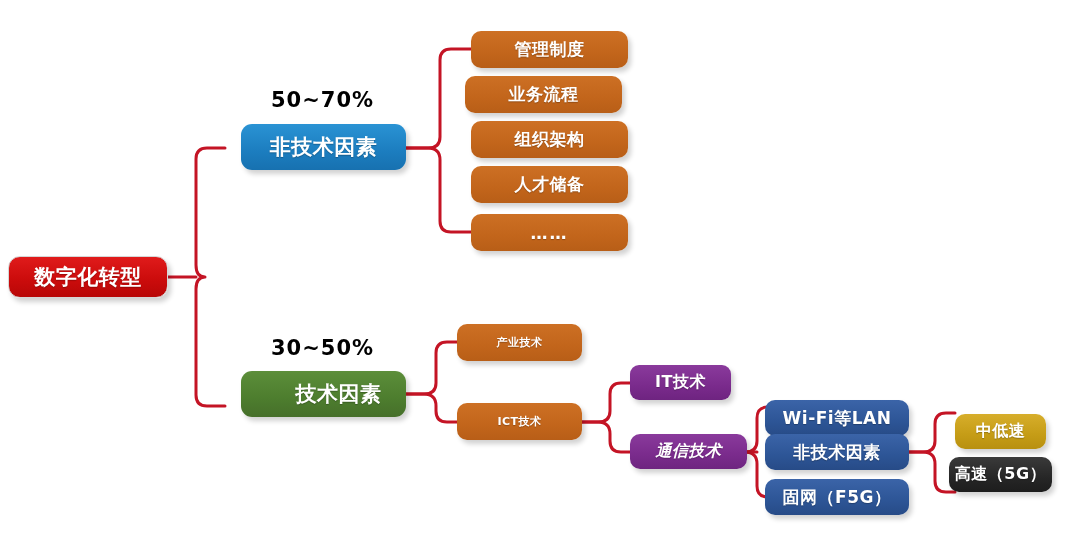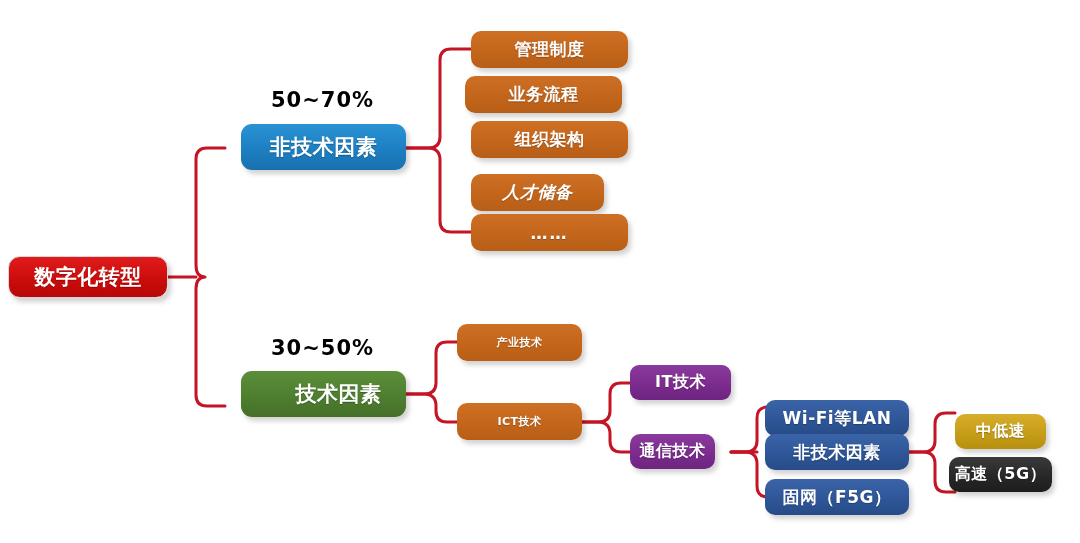--- a/index.html
+++ b/index.html
@@ -134,21 +134,21 @@
 
   <div class="node node-orange" style="left:471px; top:31px; width:157px; height:37px;">
     <span>管理制度</span>
   </div>
   <div class="node node-orange" style="left:453px; top:76px; width:157px; height:37px;margin-left:12px;">
     <span>业务流程</span>
   </div>
   <div class="node node-orange" style="left:471px; top:121px; width:157px; height:37px;">
     <span>组织架构</span>
   </div>
-  <div class="node node-orange" style="left:471px; top:174px; width:133px; height:37px;font-style:italic;">
+  <div class="node node-orange" style="left:471px; top:166px; width:157px; height:37px;">
     <span>人才储备</span>
   </div>
   <div class="node node-orange node-dots" style="left:471px; top:214px; width:157px; height:37px;">
     <span>……</span>
   </div>
 
   <div class="pct-label" style="left:271px; top:336px;">30~50%</div>
   <div class="node node-green" style="left:241px; top:371px; width:165px; height:46px;padding-left:30px;">
     <span>技术因素</span>
   </div>
@@ -156,21 +156,21 @@
   <div class="node node-orange2" style="left:457px; top:324px; width:125px; height:37px;">
     <span>产业技术</span>
   </div>
   <div class="node node-orange2" style="left:457px; top:403px; width:125px; height:37px;">
     <span>ICT技术</span>
   </div>
 
   <div class="node node-purple" style="left:630px; top:365px; width:101px; height:35px;border-radius:9px;">
     <span>IT技术</span>
   </div>
-  <div class="node node-purple" style="left:630px; top:434px; width:85px; height:35px;">
+  <div class="node node-purple" style="left:630px; top:434px; width:117px; height:35px;font-style:italic;">
     <span>通信技术</span>
   </div>
 
   <div class="node node-navy" style="left:765px; top:383px; width:144px; height:36px;margin-top:17px;">
     <span>Wi-Fi等LAN</span>
   </div>
   <div class="node node-navy" style="left:765px; top:434px; width:144px; height:36px;">
     <span>非技术因素</span>
   </div>
   <div class="node node-navy" style="left:765px; top:479px; width:144px; height:36px;">

